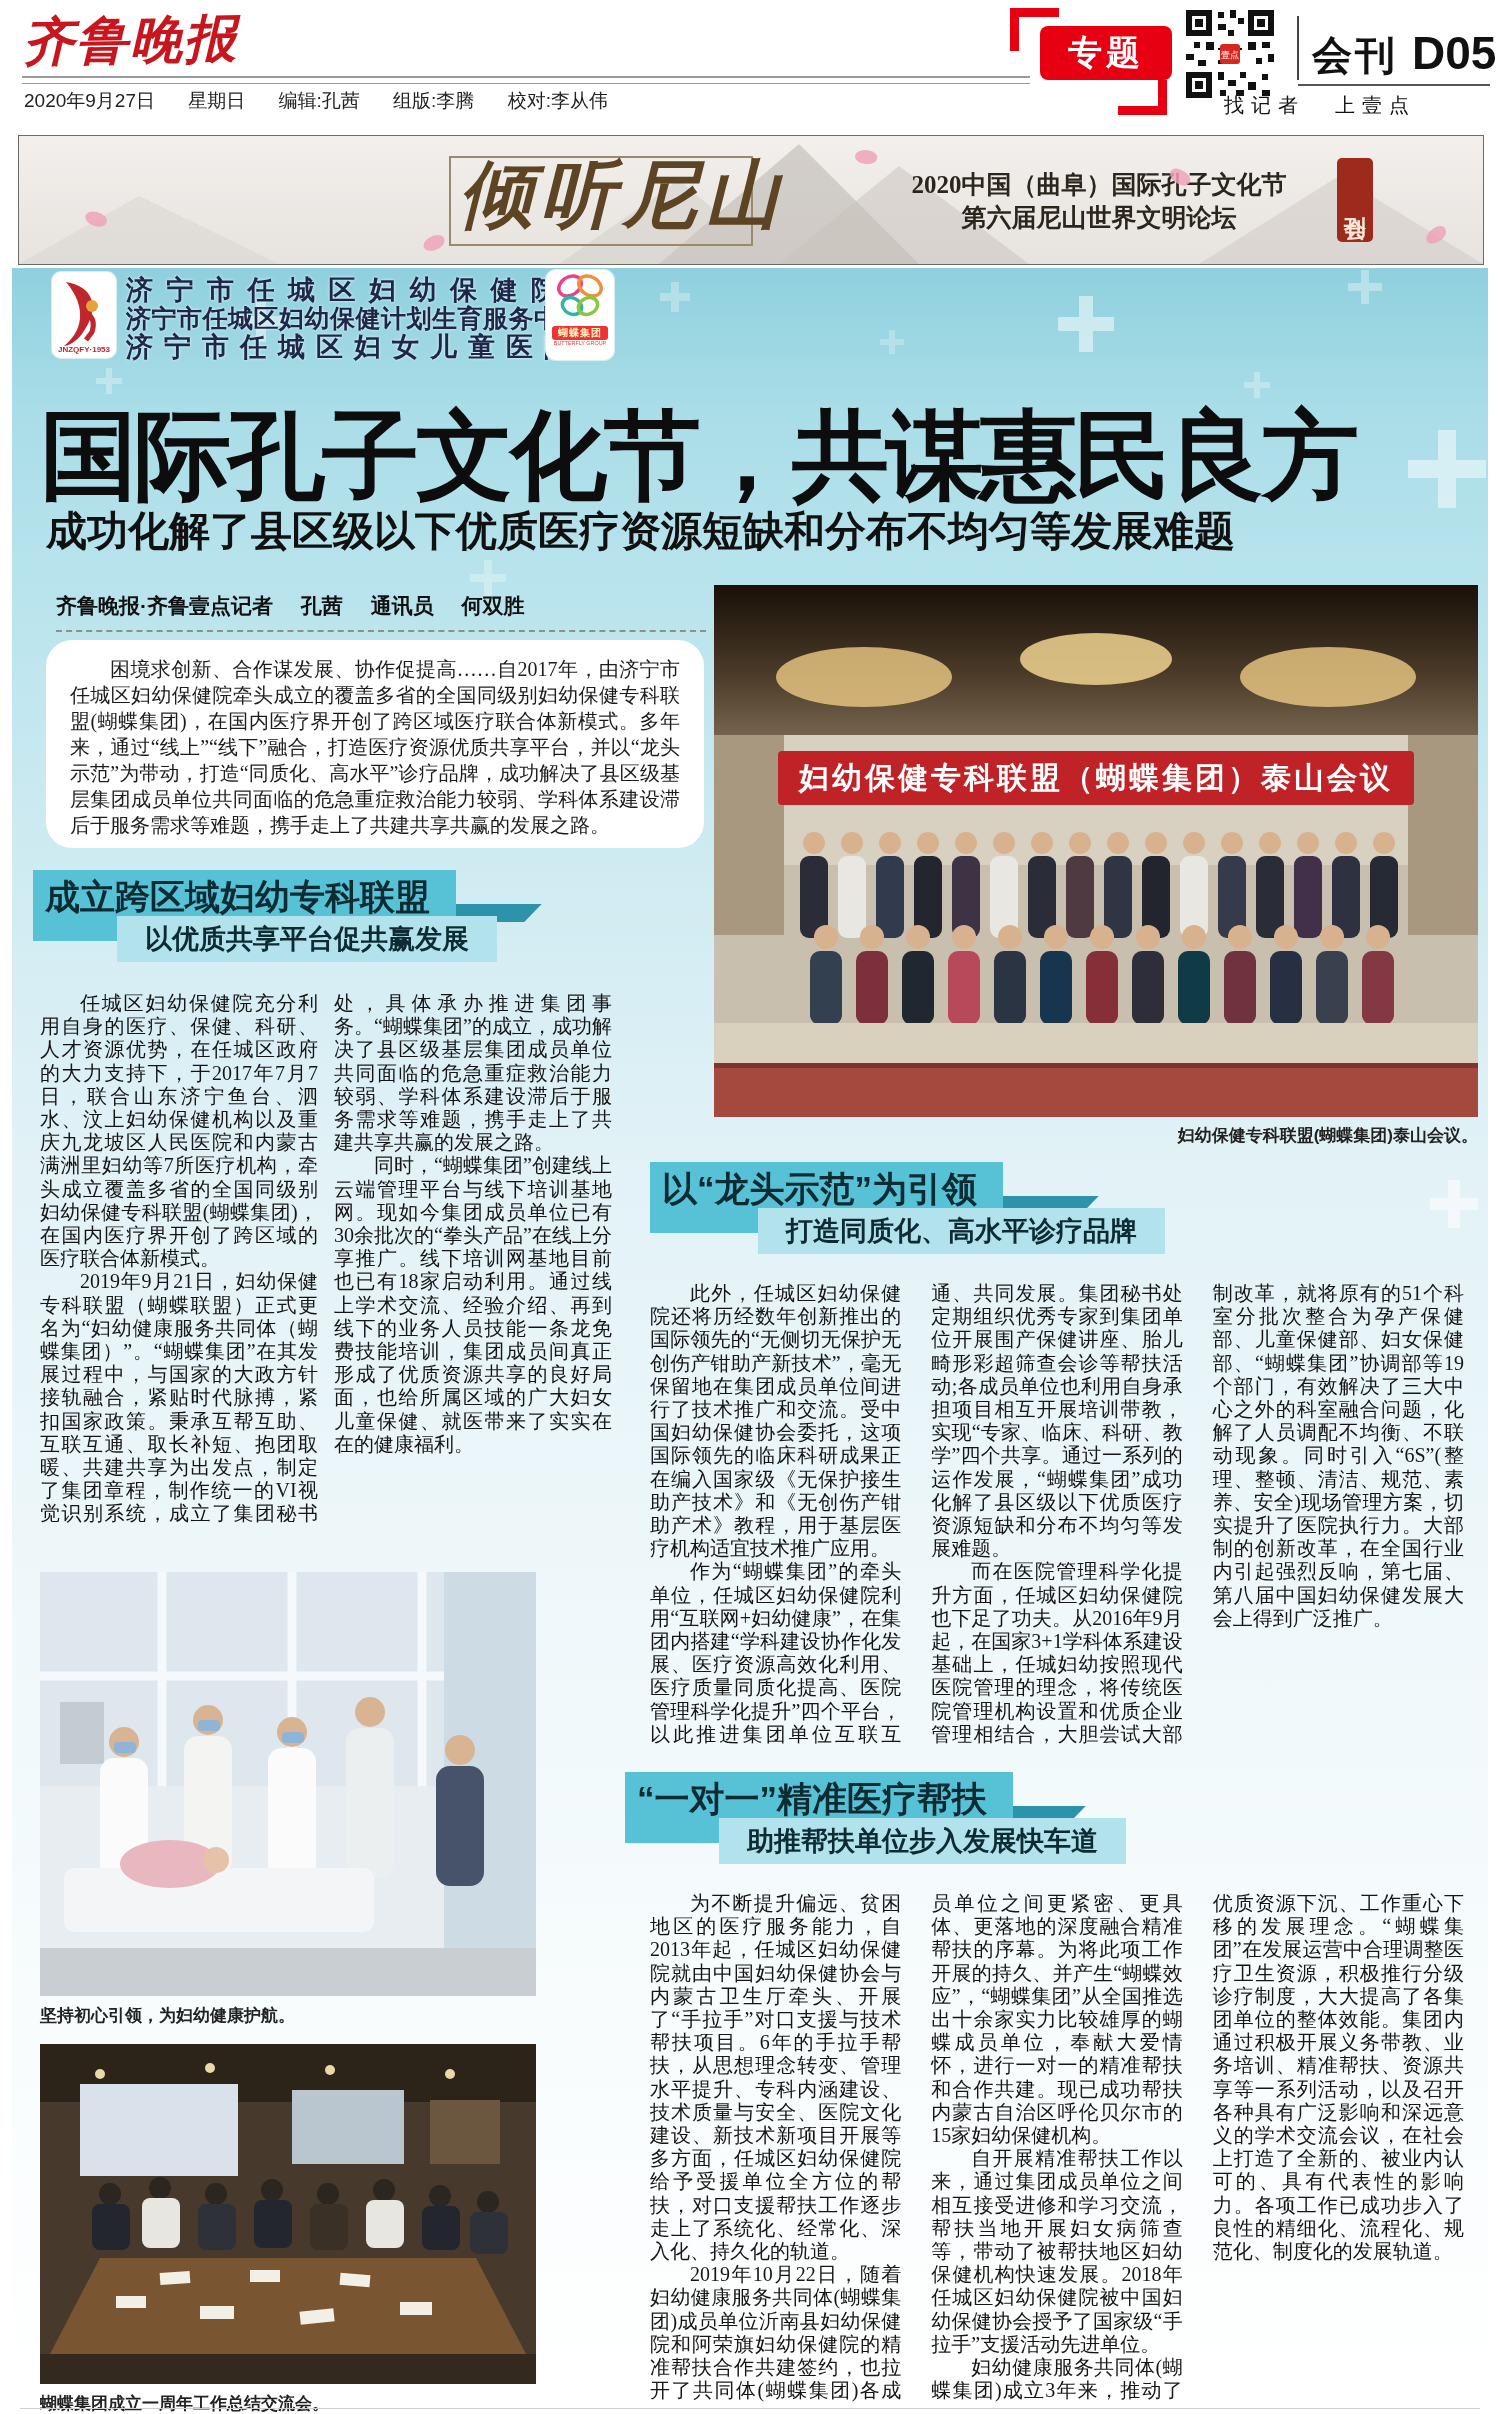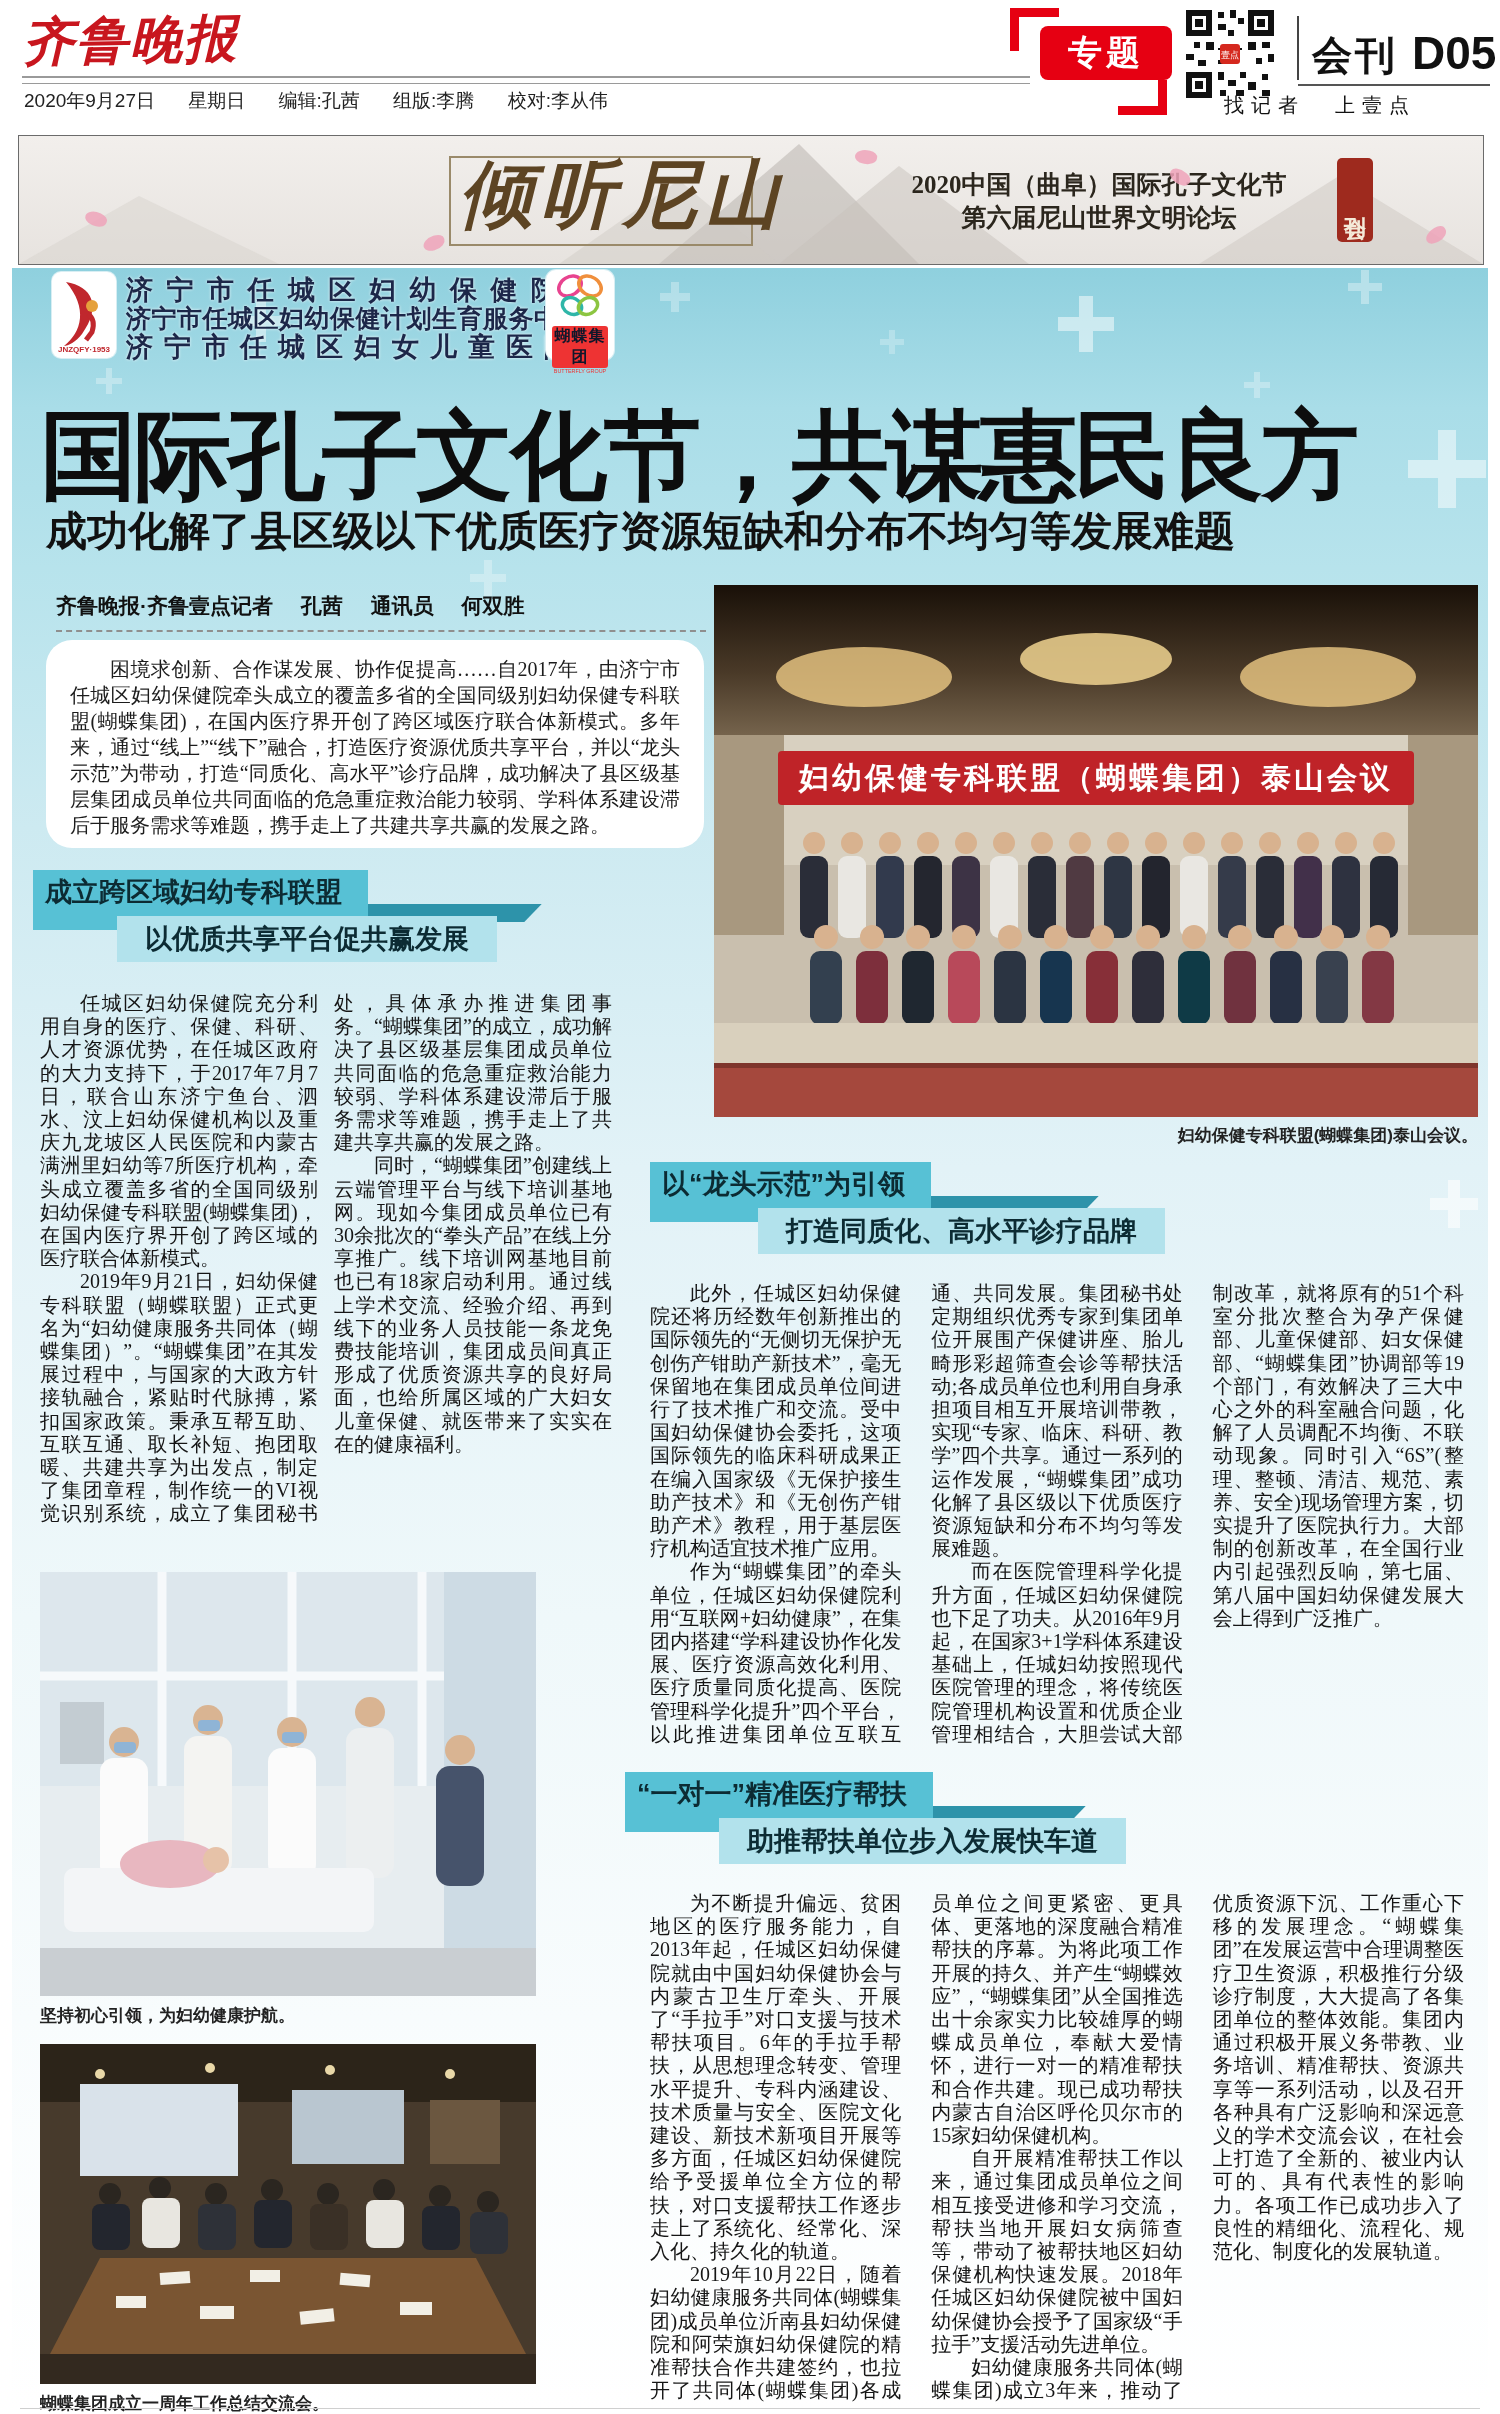--- a/index.html
+++ b/index.html
@@ -43,42 +43,42 @@
   .cross{position:absolute;opacity:.45;}
   .cross::before{content:"";position:absolute;left:38%;top:0;width:24%;height:100%;background:#fff;}
   .cross::after{content:"";position:absolute;top:38%;left:0;height:24%;width:100%;background:#fff;}
   .orglogo{left:52px;top:272px;width:64px;height:86px;background:#fff;border-radius:9px;overflow:hidden;box-shadow:0 0 0 1px #d8eef3;}
   .orglines{left:126px;top:276px;width:480px;color:#1c2749;font-weight:bold;
             text-shadow:0 0 3px rgba(255,255,255,.9);}
   .orglines .l1{font-size:27px;letter-spacing:13.5px;line-height:28px;}
   .orglines .l2{font-size:25px;letter-spacing:0.5px;line-height:29px;}
   .orglines .l3{font-size:27px;letter-spacing:11px;line-height:29px;}
   .bfly{left:546px;top:270px;width:68px;height:90px;background:#fff;border-radius:10px;text-align:center;box-shadow:0 0 0 1px #d8eef3;}
-  .bfly .bname{display:block;background:#e33;color:#0f172a;font-size:16px;font-weight:bold;border-radius:3px;margin:0 6px;letter-spacing:1px;}
+  .bfly .bname{display:block;background:#e33;color:#fef9c3;font-size:10px;font-weight:bold;border-radius:3px;margin:0 6px;letter-spacing:1px;}
   .bfly .bsub{display:block;color:#e33;font-size:6px;transform:scale(.9);}
   .headline{left:40px;top:392px;width:1420px;font-size:97px;font-weight:900;color:#0d0d0d;
             letter-spacing:-3px;white-space:nowrap;font-family:"Liberation Sans",sans-serif;}
   .subhead{left:46px;top:504px;width:1420px;font-size:41px;font-weight:bold;color:#111;white-space:nowrap;}
   .byline{left:56px;top:592px;width:650px;font-size:21px;font-weight:bold;color:#111;
           border-bottom:2px dashed #8f8f8f;padding-bottom:10px;}
   .byline span{margin-right:22px;}
   .introbox{left:46px;top:640px;width:658px;height:208px;background:#fff;border-radius:26px;
             padding:16px 24px;box-sizing:border-box;}
   .introbox p{margin:0;font-family:"Liberation Serif",serif;font-size:20px;line-height:26px;
               text-align:justify;text-indent:2em;color:#1c1c1c;}
   
   .leadphoto{left:714px;top:585px;width:764px;height:532px;overflow:hidden;}
   .leadcap{left:714px;top:1124px;width:764px;text-align:right;font-size:17px;font-weight:600;color:#222;}
   .photo2{left:40px;top:1572px;width:496px;height:424px;overflow:hidden;}
   .cap2{left:40px;top:2004px;width:496px;font-size:17px;font-weight:600;color:#222;}
   .photo3{left:40px;top:2044px;width:496px;height:340px;overflow:hidden;}
   .cap3{left:40px;top:2392px;width:520px;font-size:17px;font-weight:600;color:#222;}
   
   .sechead{position:absolute;width:640px;height:100px;}
-  .sh-l1{position:absolute;left:0;top:0;background:#57c1d5;color:#0c2b33;font-weight:bold;font-size:27px;
+  .sh-l1{position:absolute;left:0;top:0;background:#57c1d5;color:#0c2b33;font-weight:bold;font-size:35px;
          padding:4px 26px 20px 12px;z-index:2;white-space:nowrap;}
   .sh-rib{position:absolute;height:18px;background:#2d93aa;transform:skewX(-44deg);z-index:1;}
   .sh-l2{position:absolute;background:#b2e2ec;color:#0c2b33;font-weight:bold;font-size:27px;
          padding:5px 28px;z-index:2;white-space:nowrap;}
   
   .bodycols{position:absolute;column-gap:16px;column-fill:auto;overflow:hidden;
             font-family:"Liberation Serif",serif;font-size:20px;line-height:23.2px;color:#151515;text-align:justify;}
   .bp{margin:0;text-indent:2em;}
   .cols-a{left:40px;top:992px;width:572px;height:534px;column-count:2;}
   .cols-b{left:650px;top:1282px;width:814px;height:468px;column-count:3;column-gap:30px;}

